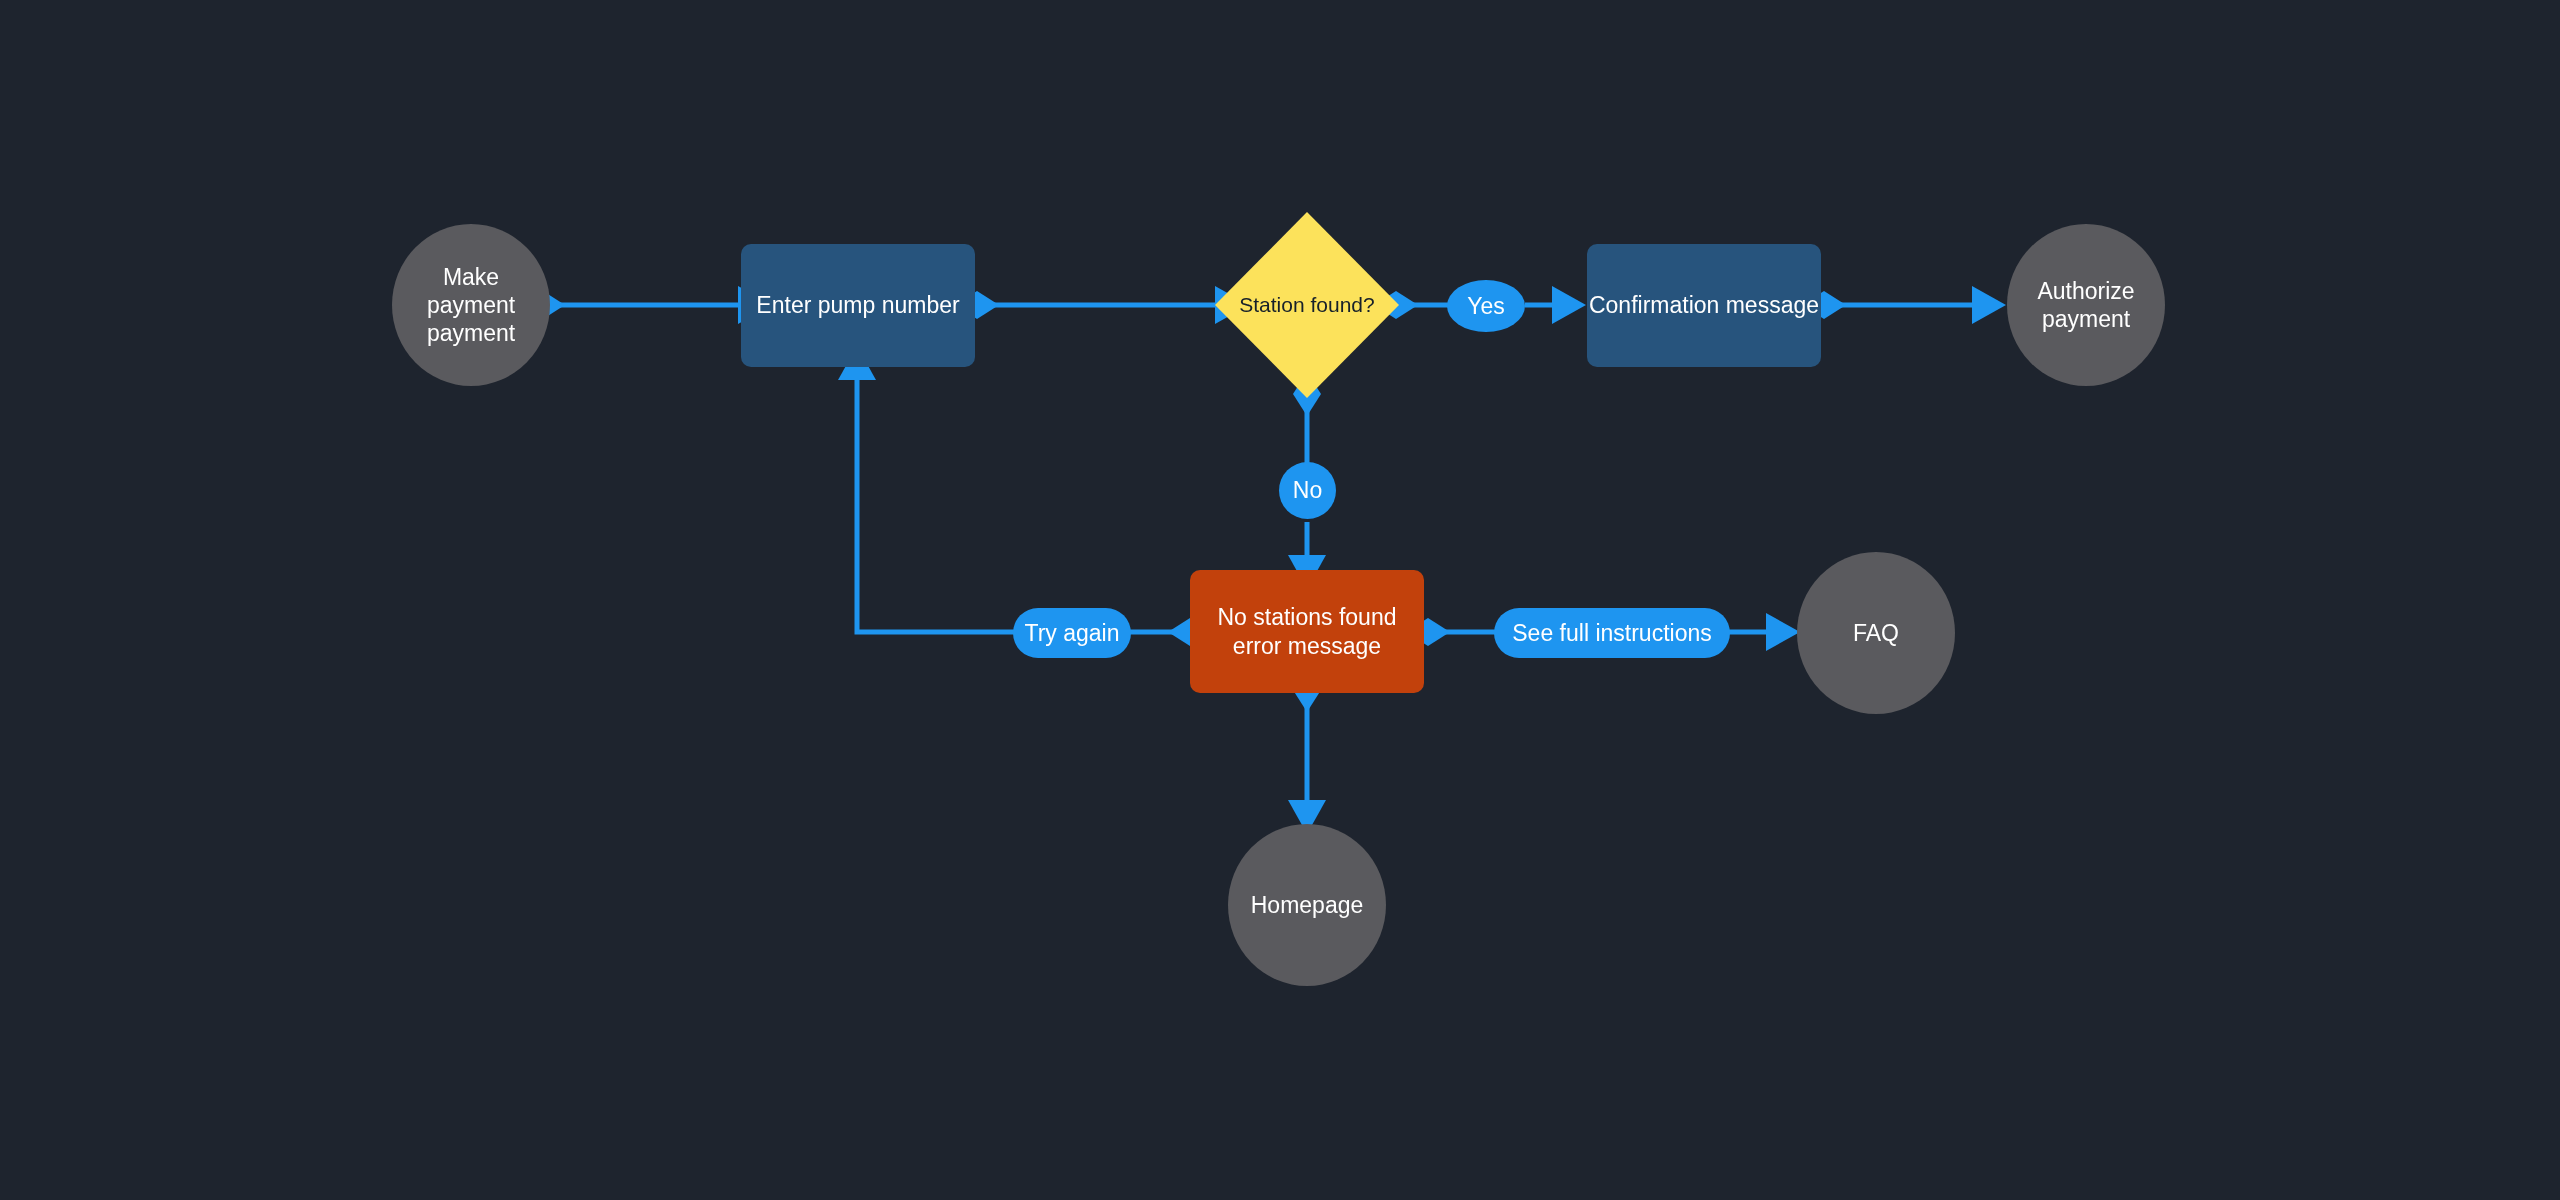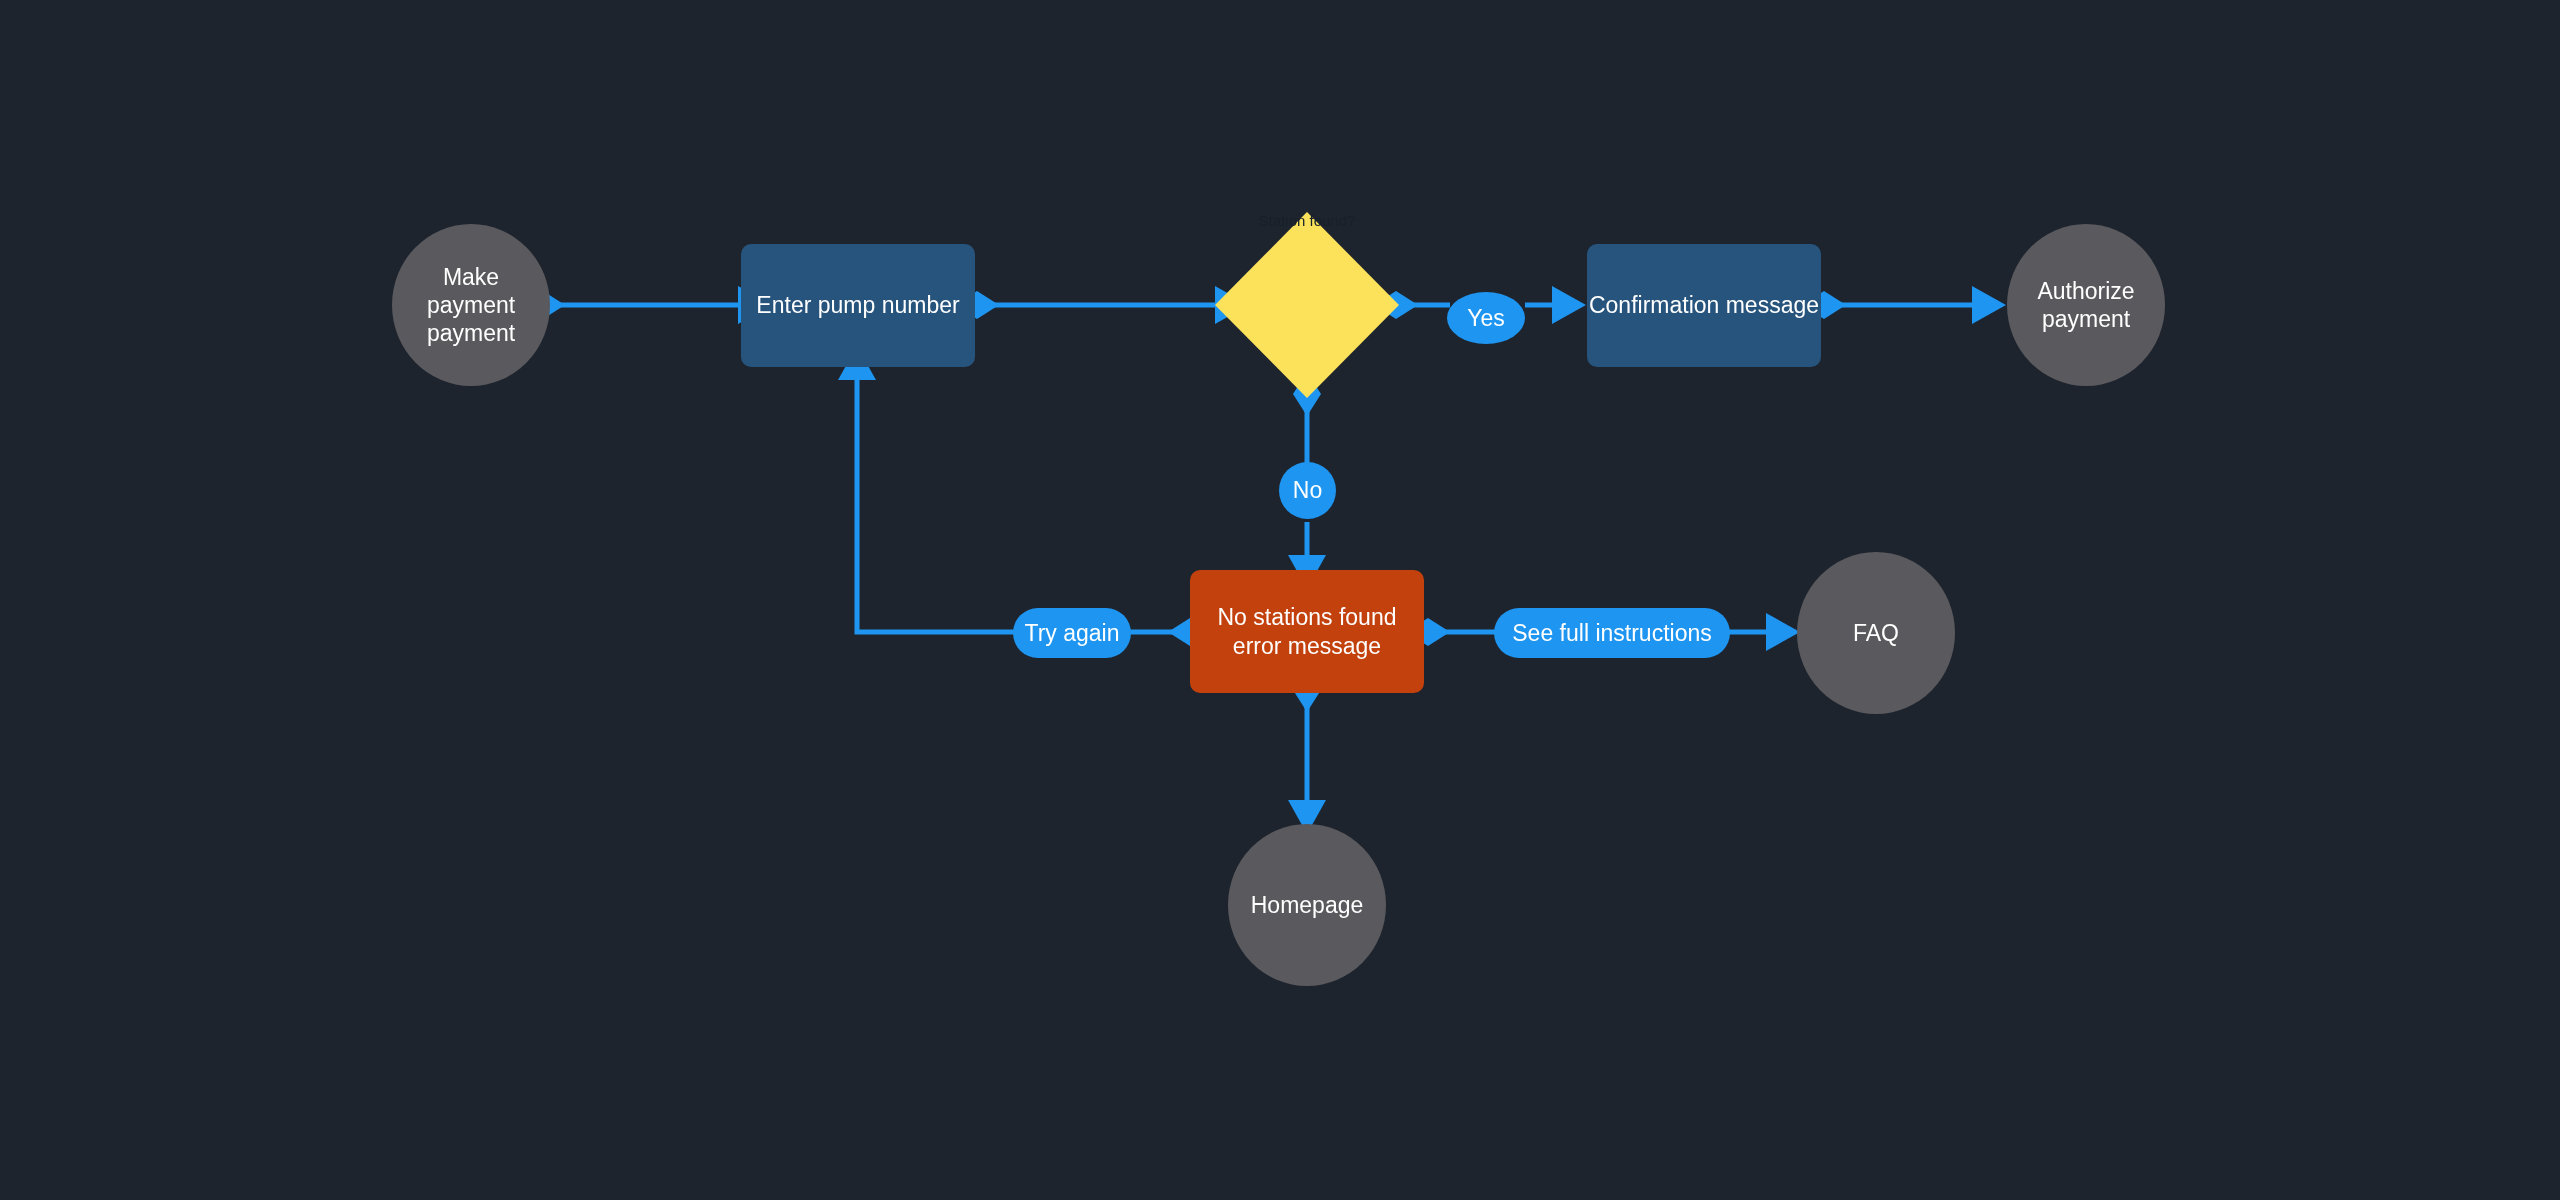--- a/index.html
+++ b/index.html
@@ -63,23 +63,24 @@
     width: 100%;
     height: 100%;
   }
   .diamond-label {
     position: absolute;
     left: 0;
     top: 0;
     width: 100%;
     height: 100%;
     display: flex;
+    align-items: center;
     justify-content: center;
     color: #16202a;
-    font-size: 15px;
+    font-size: 21px;
     white-space: nowrap;
   }
   .edge-label {
     position: absolute;
     box-sizing: border-box;
     background: #1e95f0;
     color: #ffffff;
     display: flex;
     align-items: center;
     justify-content: center;
@@ -199,21 +200,21 @@
   </div>
 
   <div class="node node-circle" style="left:1797px; top:552px; width:158px; height:162px;">
     <span>FAQ</span>
   </div>
 
   <div class="node node-circle" style="left:1228px; top:824px; width:158px; height:162px;">
     <span>Homepage</span>
   </div>
 
-  <div class="edge-label lbl-circle" style="left:1447px; top:292px; width:78px; height:52px;">
+  <div class="edge-label lbl-circle" style="left:1447px; top:280px; width:78px; height:52px;">
     <span>Yes</span>
   </div>
 
   <div class="edge-label lbl-circle" style="left:1279px; top:462px; width:57px; height:57px;">
     <span>No</span>
   </div>
 
   <div class="edge-label" style="left:1013px; top:608px; width:118px; height:50px;">
     <span>Try again</span>
   </div>

